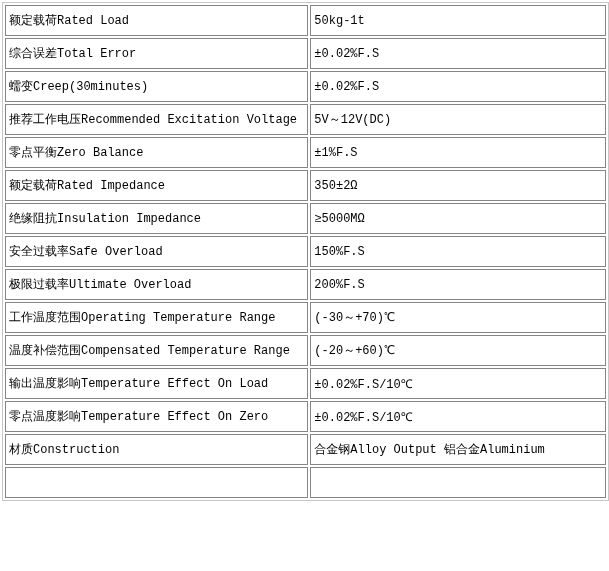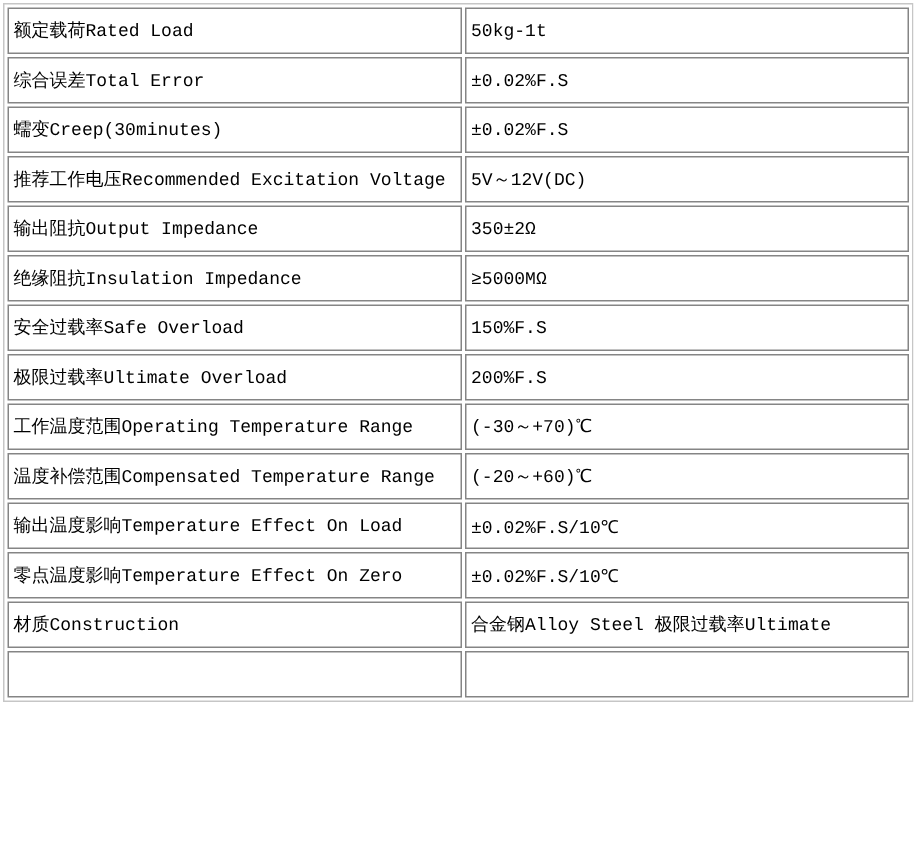--- a/index.html
+++ b/index.html
@@ -52,21 +52,25 @@
       </tr>
       <tr>
         <td class="c1">蠕变Creep(30minutes)</td>
         <td class="c2">±0.02%F.S</td>
       </tr>
       <tr>
         <td class="c1">推荐工作电压Recommended Excitation Voltage</td>
         <td class="c2">5V～12V(DC)</td>
       </tr>
       <tr>
-        <td class="c1">输出阻抗Output Impedance</td>
+        <td class="c1">零点平衡Zero Balance</td>
+        <td class="c2">±1%F.S</td>
+      </tr>
+      <tr>
+        <td class="c1">额定载荷Rated Impedance</td>
         <td class="c2">350±2Ω</td>
       </tr>
       <tr>
         <td class="c1">绝缘阻抗Insulation Impedance</td>
         <td class="c2">≥5000MΩ</td>
       </tr>
       <tr>
         <td class="c1">安全过载率Safe Overload</td>
         <td class="c2">150%F.S</td>
       </tr>
@@ -85,20 +89,20 @@
       <tr>
         <td class="c1">输出温度影响Temperature Effect On Load</td>
         <td class="c2">±0.02%F.S/10℃</td>
       </tr>
       <tr>
         <td class="c1">零点温度影响Temperature Effect On Zero</td>
         <td class="c2">±0.02%F.S/10℃</td>
       </tr>
       <tr>
         <td class="c1">材质Construction</td>
-        <td class="c2">合金钢Alloy Steel 极限过载率Ultimate</td>
+        <td class="c2">合金钢Alloy Output 铝合金Aluminium</td>
       </tr>
       <tr>
         <td class="c1"></td>
         <td class="c2"></td>
       </tr>
     </tbody>
 </table>
 
 </body></html>

